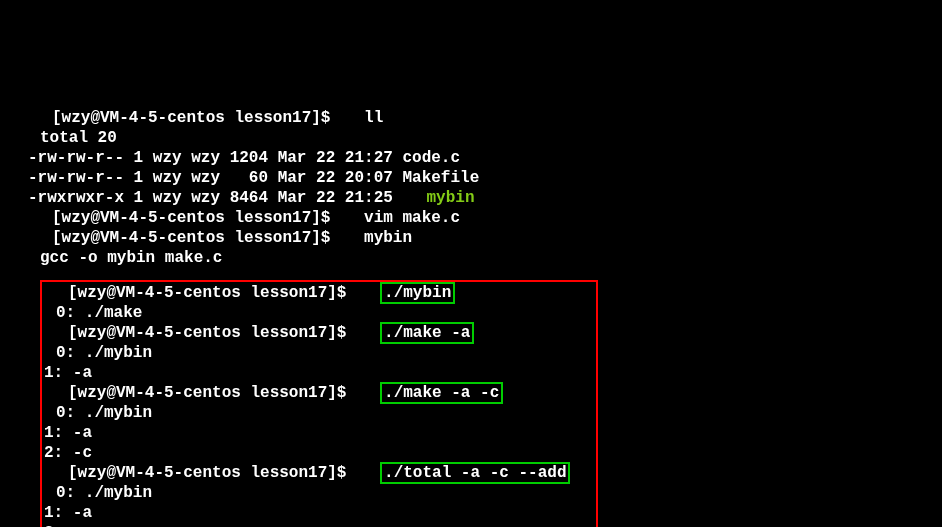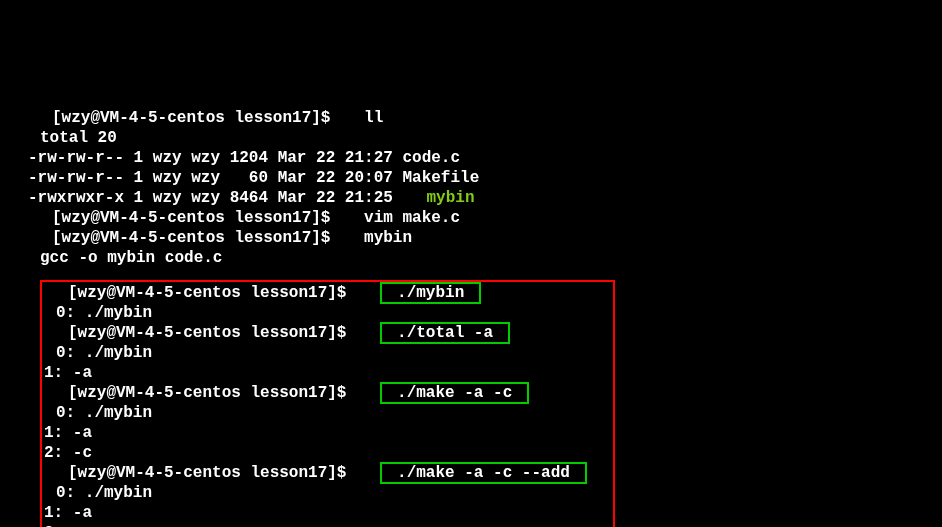--- a/index.html
+++ b/index.html
@@ -18,46 +18,46 @@
     }
     .green { color: #84cc16; }
     .red-box {
       border: 2px solid #ff0000;
       padding: 1px 2px;
       display: inline-block;
     }
     .green-box {
       border: 2px solid #00cc00;
       display: inline;
-      padding: 0 15px;
+      padding: 0 2px;
     }
   </style>
 </head>
 <body>
 
 
 
 <span><span>[wzy@VM-4-5-centos lesson17]$ </span><span>ll</span></span>
 <span>total 20
 -rw-rw-r-- 1 wzy wzy 1204 Mar 22 21:27 code.c
 -rw-rw-r-- 1 wzy wzy   60 Mar 22 20:07 Makefile
 -rwxrwxr-x 1 wzy wzy 8464 Mar 22 21:25 </span><span class="green">mybin</span>
 <span><span>[wzy@VM-4-5-centos lesson17]$ </span><span>vim make.c</span></span>
 <span><span>[wzy@VM-4-5-centos lesson17]$ </span><span>mybin</span></span>
-<span>gcc -o mybin code.c</span>
+<span>gcc -o mybin make.c</span>
 <span class="red-box"><span><span>[wzy@VM-4-5-centos lesson17]$ </span><span class="green-box">./mybin</span></span>
-<span>0: ./mybin</span>
-<span><span>[wzy@VM-4-5-centos lesson17]$ </span><span class="green-box">./total -a</span></span>
+<span>0: ./make</span>
+<span><span>[wzy@VM-4-5-centos lesson17]$ </span><span class="green-box">./make -a</span></span>
 <span>0: ./mybin
 1: -a</span>
 <span><span>[wzy@VM-4-5-centos lesson17]$ </span><span class="green-box">./make -a -c</span></span>
 <span>0: ./mybin
 1: -a
 2: -c</span>
-<span><span>[wzy@VM-4-5-centos lesson17]$ </span><span class="green-box">./make -a -c --add</span></span>
+<span><span>[wzy@VM-4-5-centos lesson17]$ </span><span class="green-box">./total -a -c --add</span></span>
 <span>0: ./mybin
 1: -a
 2: -c
 3: --add</span>     </span>
 
 
 
 
 
 </body></html>

